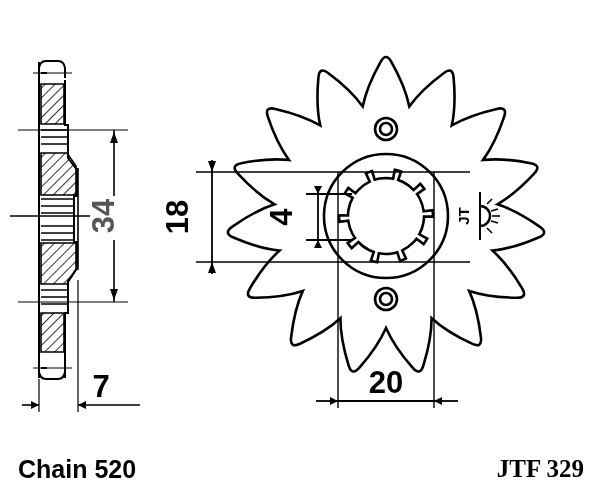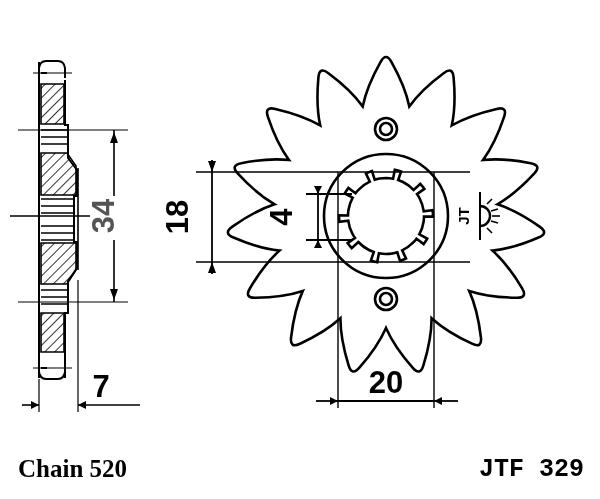--- a/index.html
+++ b/index.html
@@ -14,30 +14,30 @@
     background:#fff;
   }
   svg.drawing{position:absolute;left:0;top:0;width:600px;height:499px;}
   .label-chain{
     position:absolute;
     left:18px;top:455px;
     font-size:25px;
     font-weight:bold;
     color:#000;
     letter-spacing:0px;
-    font-family:Liberation Serif, serif;
+    font-family:Liberation Sans, sans-serif;
     white-space:nowrap;
   }
   .label-part{
     position:absolute;
     right:16px;top:455px;
     font-size:25px;
     font-weight:bold;
     color:#000;
-    font-family:Liberation Mono, monospace;
+    font-family:Liberation Serif, serif;
     white-space:nowrap;
   }
 </style>
 </head>
 <body>
 
 <div id="sheet">
 
   <svg class="drawing" viewBox="0 0 600 499">
 

